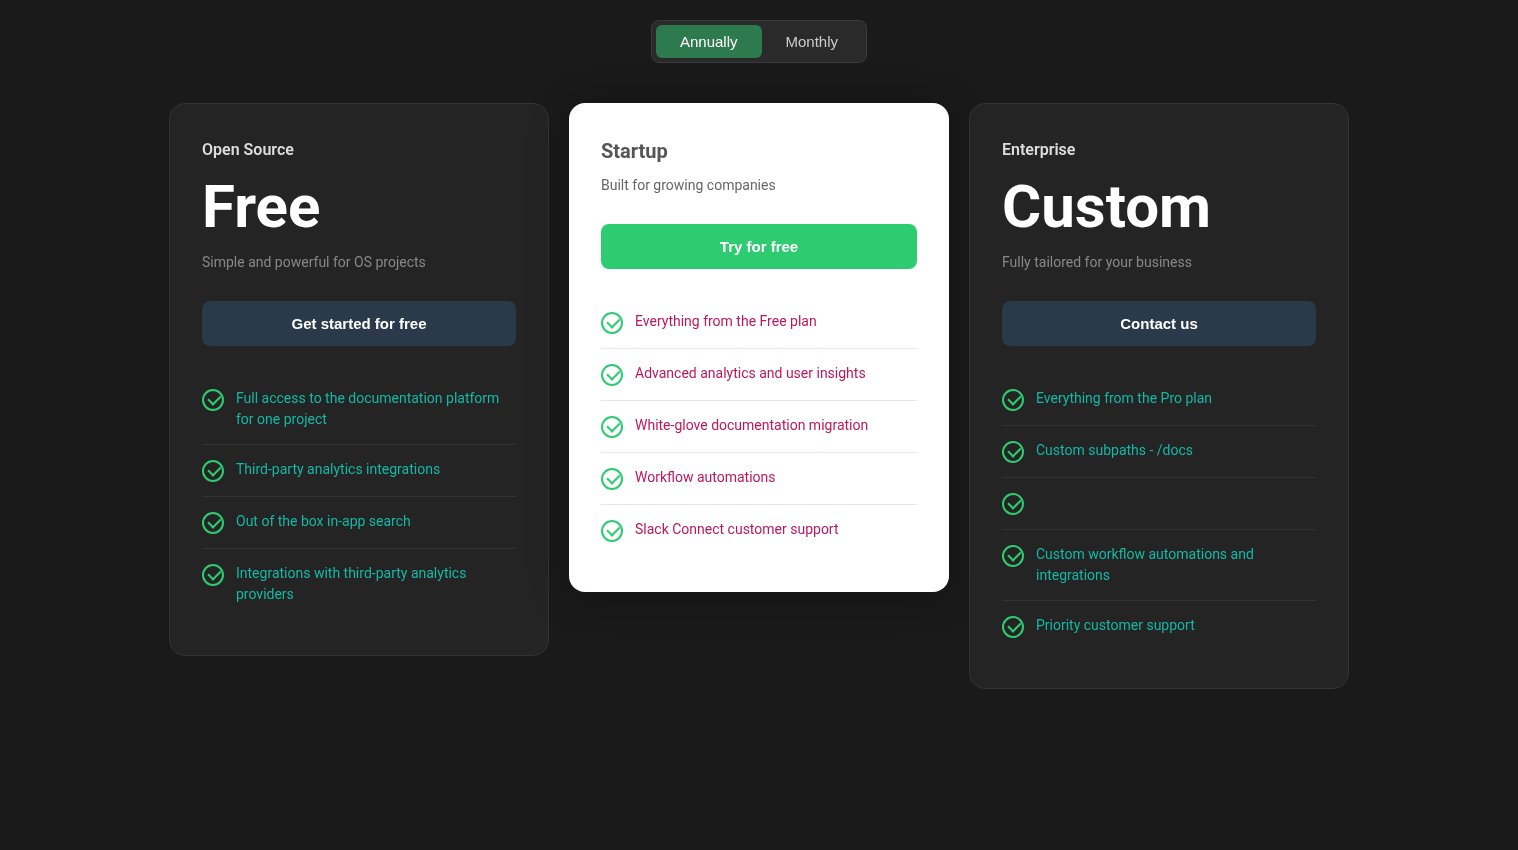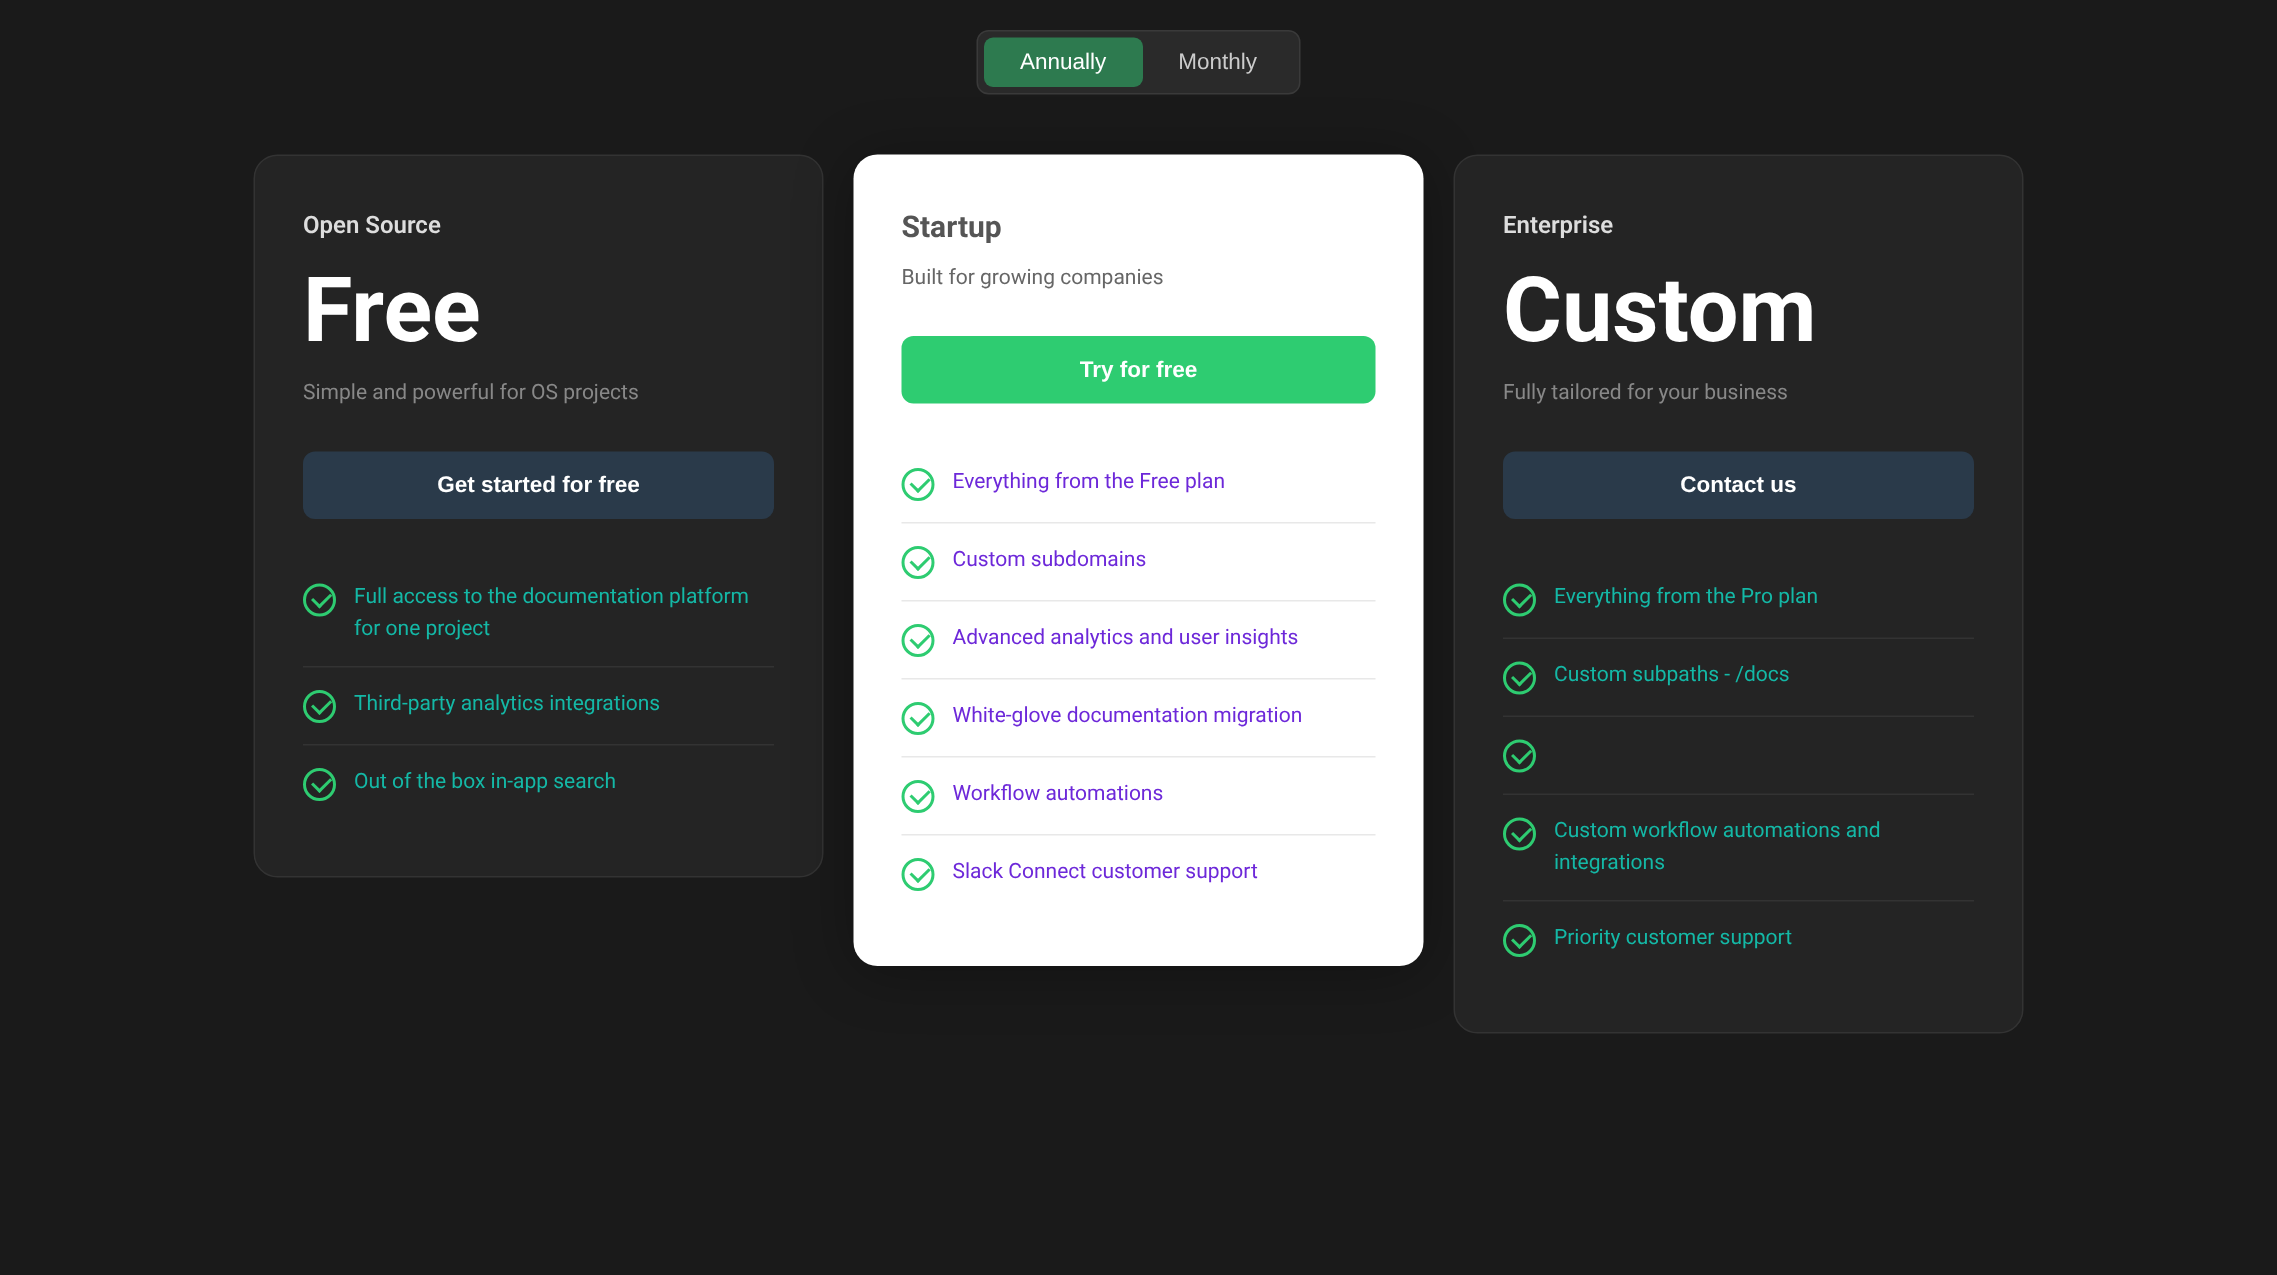--- a/index.html
+++ b/index.html
@@ -184,21 +184,21 @@
       transform: rotate(45deg) translateY(-2px);
     }
 
     .feature-text {
       font-size: 14px;
       line-height: 1.5;
       color: #14b8a6;
     }
 
     .card-light .feature-text {
-      color: #6d28d9;
+      color: #be185d;
     }
 
     .card-dark .plan-label {
       font-weight: 600;
       font-size: 16px;
       color: #dddddd;
     }
 
     .free-price {
       font-size: 60px;
@@ -235,35 +235,35 @@
         <span class="feature-text">Full access to the documentation platform for one project</span>
       </li>
       <li class="feature-item">
         <div class="check-icon"></div>
         <span class="feature-text">Third-party analytics integrations</span>
       </li>
       <li class="feature-item">
         <div class="check-icon"></div>
         <span class="feature-text">Out of the box in-app search</span>
       </li>
+      <li class="feature-item">
+        <div class="check-icon"></div>
+        <span class="feature-text">Integrations with third-party analytics providers</span>
+      </li>
     </ul>
   </div>
 
   <div class="pricing-card card-light">
     <div class="plan-label">Startup</div>
     <div class="plan-description">Built for growing companies</div>
     <button class="cta-button btn-green">Try for free</button>
     <ul class="features-list">
       <li class="feature-item">
         <div class="check-icon"></div>
         <span class="feature-text">Everything from the Free plan</span>
-      </li>
-      <li class="feature-item">
-        <div class="check-icon"></div>
-        <span class="feature-text">Custom subdomains</span>
       </li>
       <li class="feature-item">
         <div class="check-icon"></div>
         <span class="feature-text">Advanced analytics and user insights</span>
       </li>
       <li class="feature-item">
         <div class="check-icon"></div>
         <span class="feature-text">White-glove documentation migration</span>
       </li>
       <li class="feature-item">

